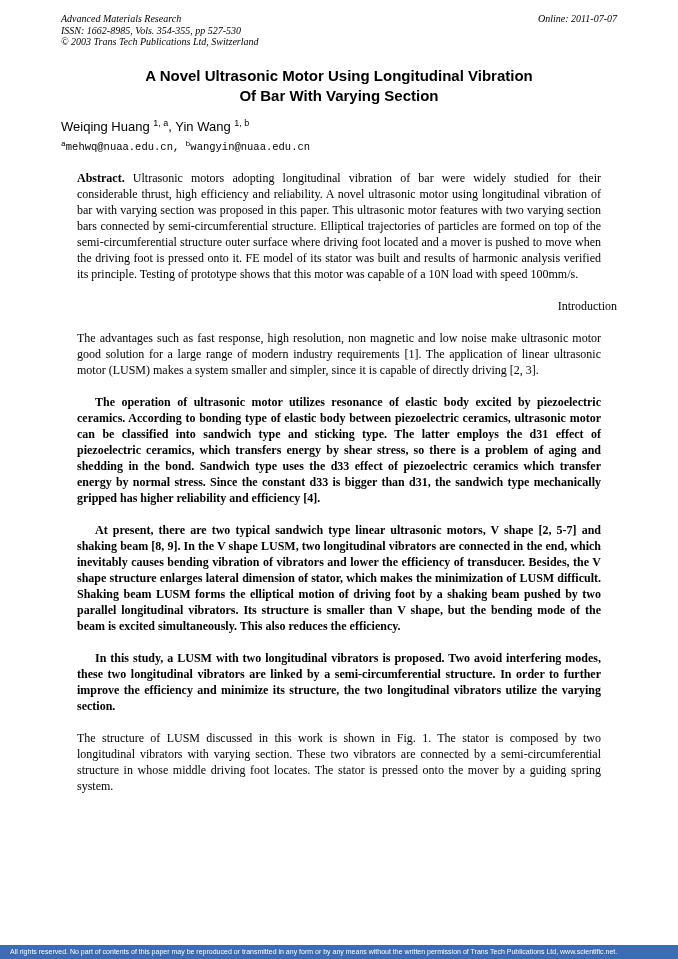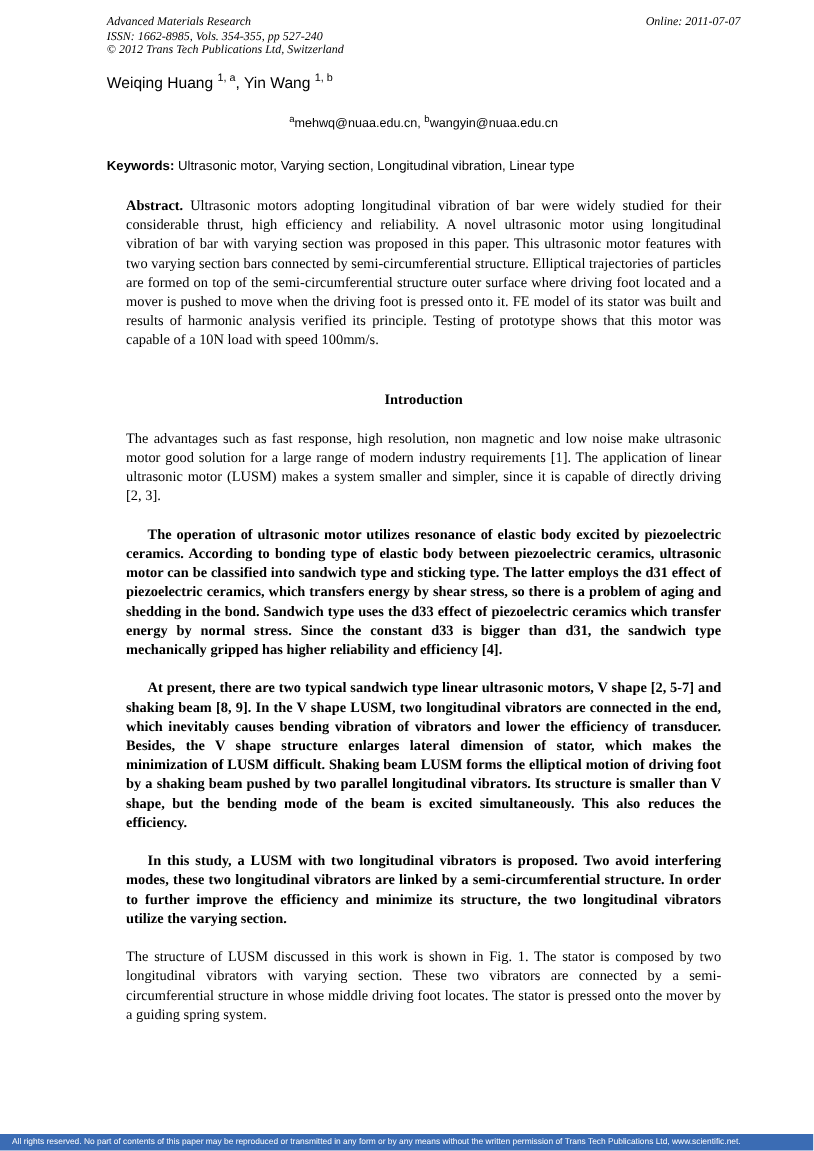--- a/index.html
+++ b/index.html
@@ -8,21 +8,21 @@
   .page {
     position: relative;
     width: 678px;
     height: 959px;
     background: #ffffff;
     color: #000000;
     font-family: "Liberation Serif", serif;
     overflow: hidden;
   }
 
-  .inner { padding: 13px 61px 0 89px; }
+  .inner { padding: 13px 61px 0 61px; }
 
   
   .jheader {
     font-family: "Liberation Serif", serif;
     font-style: italic;
     font-size: 10px;
     line-height: 11.5px;
   }
   .jheader-top { display: flex; justify-content: space-between; }
 
@@ -48,23 +48,23 @@
 
   .affiliation {
     margin-top: 9px;
     text-align: center;
     font-family: "Liberation Sans", sans-serif;
     font-size: 11px;
     line-height: 15px;
   }
 
   .emails {
-    margin-top: 20px;
-    text-align: center;
-    font-family: Liberation Sans, sans-serif;
+    margin-top: 6px;
+    text-align: left;
+    font-family: Liberation Mono, monospace;
     font-size: 10.5px;
     line-height: 13px;
   }
 
   .keywords {
     margin-top: 22px;
     font-family: "Liberation Sans", sans-serif;
     font-size: 11px;
     line-height: 15px;
   }
@@ -72,25 +72,25 @@
 
   
   .body-text {
     font-family: "Liberation Serif", serif;
     font-size: 12px;
     line-height: 16px;
     text-align: justify;
   }
   .abstract { margin-top: 13px; }
   .section-heading {
-    font-weight: 700;
+    font-weight: 400;
     font-size: 12px;
-    margin-top: 34px;
+    margin-top: 16px;
     margin-bottom: 9px;
-    text-align: center;
+    text-align: right;
   }
   p.par { margin: 16px; }
   p.indent { text-indent: 18px; font-weight: bold; }
 
   
   .footer {
     position: absolute;
     left: 0; right: 0; bottom: 0;
     height: 14px;
     background: #3b6cb4;
@@ -107,31 +107,34 @@
 <body>
 
 <div class="page">
   <div class="inner">
 
     <div class="jheader">
       <div class="jheader-top">
         <span>Advanced Materials Research</span>
         <span>Online: 2011-07-07</span>
       </div>
-      <div>ISSN: 1662-8985, Vols. 354-355, pp 527-240</div>
-      <div>© 2012 Trans Tech Publications Ltd, Switzerland</div>
+      <div>ISSN: 1662-8985, Vols. 354-355, pp 527-530</div>
+      <div>© 2003 Trans Tech Publications Ltd, Switzerland</div>
     </div>
 
+    <div class="title">
+      <div>A Novel Ultrasonic Motor Using Longitudinal Vibration</div>
+      <div>Of Bar With Varying Section</div>
+    </div>
 
     <div class="authors"><span>Weiqing Huang </span><sup>1, a</sup><span>, </span><span>Yin Wang </span><sup>1, b</sup></div>
 
 
     <div class="emails"><sup>a</sup><span>mehwq@nuaa.edu.cn, </span><sup>b</sup><span>wangyin@nuaa.edu.cn</span></div>
 
-    <div class="keywords"><b>Keywords: </b><span>Ultrasonic motor, Varying section, Longitudinal vibration, Linear type</span></div>
 
     <div class="body-text">
       <p class="par abstract"><b>Abstract. </b><span>Ultrasonic motors adopting longitudinal vibration of bar were widely studied for their considerable thrust, high efficiency and reliability. A novel ultrasonic motor using longitudinal vibration of bar with varying section was proposed in this paper. This ultrasonic motor features with two varying section bars connected by semi-circumferential structure. Elliptical trajectories of particles are formed on top of the semi-circumferential structure outer surface where driving foot located and a mover is pushed to move when the driving foot is pressed onto it. FE model of its stator was built and results of harmonic analysis verified its principle. Testing of prototype shows that this motor was capable of a 10N load with speed 100mm/s.</span></p>
 
       <div class="section-heading">Introduction</div>
       <p class="par">The advantages such as fast response, high resolution, non magnetic and low noise make ultrasonic motor good solution for a large range of modern industry requirements [1]. The application of linear ultrasonic motor (LUSM) makes a system smaller and simpler, since it is capable of directly driving [2, 3].</p>
       <p class="par indent">The operation of ultrasonic motor utilizes resonance of elastic body excited by piezoelectric ceramics. According to bonding type of elastic body between piezoelectric ceramics, ultrasonic motor can be classified into sandwich type and sticking type. The latter employs the d31 effect of piezoelectric ceramics, which transfers energy by shear stress, so there is a problem of aging and shedding in the bond. Sandwich type uses the d33 effect of piezoelectric ceramics which transfer energy by normal stress. Since the constant d33 is bigger than d31, the sandwich type mechanically gripped has higher reliability and efficiency [4].</p>
       <p class="par indent">At present, there are two typical sandwich type linear ultrasonic motors, V shape [2, 5-7] and shaking beam [8, 9]. In the V shape LUSM, two longitudinal vibrators are connected in the end, which inevitably causes bending vibration of vibrators and lower the efficiency of transducer. Besides, the V shape structure enlarges lateral dimension of stator, which makes the minimization of LUSM difficult. Shaking beam LUSM forms the elliptical motion of driving foot by a shaking beam pushed by two parallel longitudinal vibrators. Its structure is smaller than V shape, but the bending mode of the beam is excited simultaneously. This also reduces the efficiency.</p>
       <p class="par indent">In this study, a LUSM with two longitudinal vibrators is proposed. Two avoid interfering modes, these two longitudinal vibrators are linked by a semi-circumferential structure. In order to further improve the efficiency and minimize its structure, the two longitudinal vibrators utilize the varying section.</p>
 

